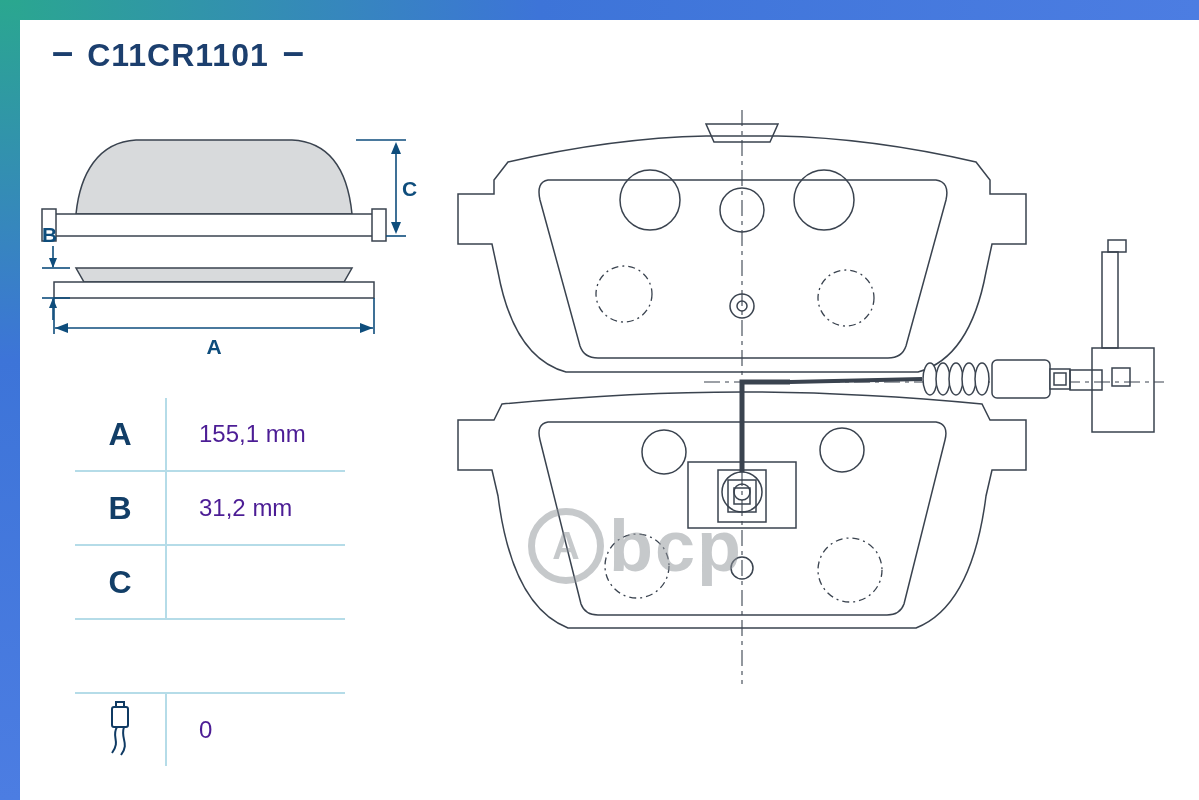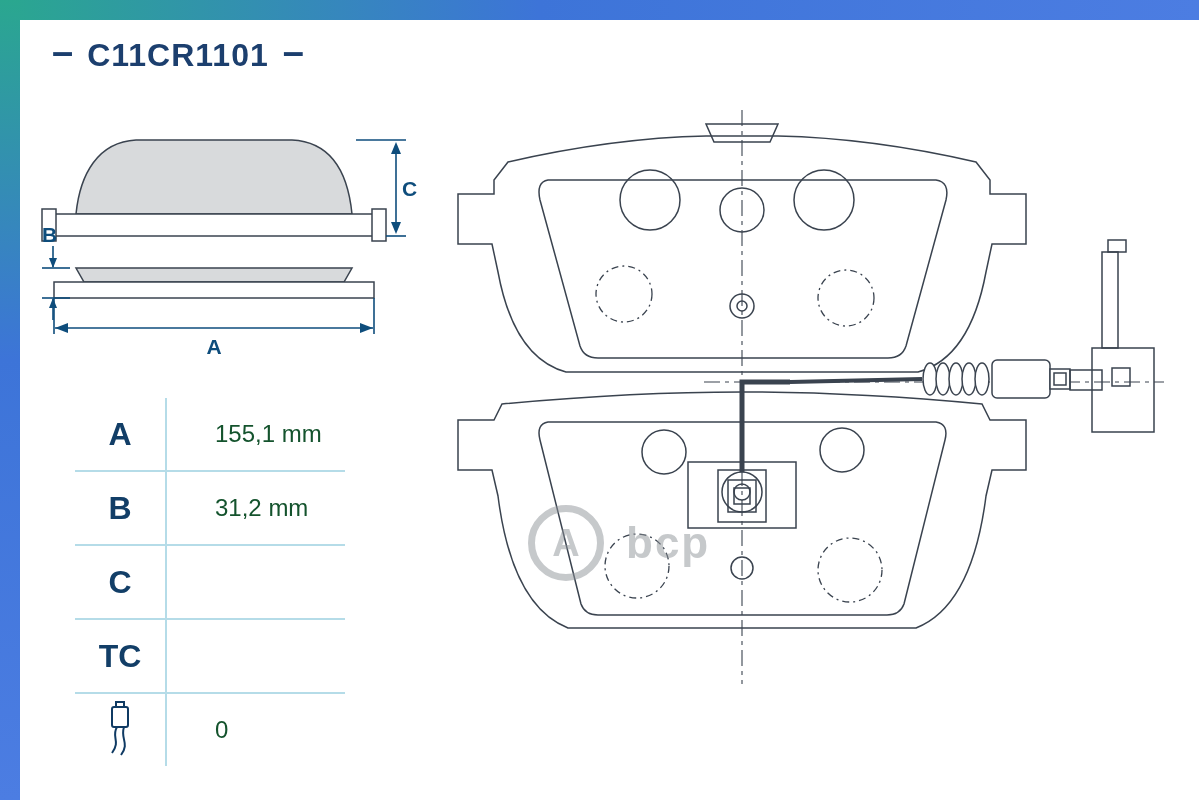--- a/index.html
+++ b/index.html
@@ -26,27 +26,27 @@
   svg .cl{stroke:#3a434f;stroke-width:1.1;fill:none;stroke-dasharray:16 5 4 5;}
   svg .bold{stroke:#3a434f;stroke-width:5;fill:none;}
   svg .wire{stroke:#3a434f;stroke-width:4;fill:none;}
   .dim-label{fill:#0e4d7c;font-weight:700;font-size:21px;font-family:"Liberation Sans",sans-serif;}
 
   .table{position:absolute;left:75px;top:398px;width:270px;}
   .trow{display:grid;grid-template-columns:92px 178px;height:72px;}
   .trow + .trow{border-top:2px solid #b5dce8;}
   .tlabel{display:flex;align-items:center;justify-content:center;
           color:#123e67;font-size:32px;font-weight:700;border-right:2px solid #b5dce8;}
-  .tvalue{display:flex;align-items:center;padding-left:48px;color:#14532d;font-size:24px;}
+  .tvalue{display:flex;align-items:center;padding-left:32px;color:#4c1d95;font-size:24px;}
 
   .watermark{position:absolute;left:528px;top:505px;display:flex;align-items:center;
           opacity:.5;color:#8f9499;}
   .wm-circle{width:62px;height:62px;border:7px solid #8f9499;border-radius:50%;
           display:flex;align-items:center;justify-content:center;font-size:38px;font-weight:700;}
-  .wm-text{font-size:44px;font-weight:700;letter-spacing:2px;margin-left:22px;}
+  .wm-text{font-size:72px;font-weight:700;letter-spacing:2px;margin-left:5px;}
 </style>
 </head>
 <body>
 
 <div class="page">
 
   <div class="topbar"></div>
   <div class="leftbar"></div>
 
   <div class="partno">
@@ -154,21 +154,20 @@
       <div class="tvalue">155,1 mm</div>
     </div>
     <div class="trow">
       <div class="tlabel">B</div>
       <div class="tvalue">31,2 mm</div>
     </div>
     <div class="trow">
       <div class="tlabel">C</div>
     </div>
     <div class="trow">
-      <div class="tlabel">TC</div>
       <div class="tvalue"></div>
     </div>
     <div class="trow">
       <div class="tlabel">
         <svg width="42" height="58" viewBox="0 0 42 58">
           <rect x="13" y="6" width="16" height="20" rx="2" fill="none" stroke="#0f3a63" stroke-width="2"></rect>
           <rect x="17" y="1" width="8" height="5" fill="none" stroke="#0f3a63" stroke-width="2"></rect>
           <path d="M 18,26 C 12,36 22,40 13,52" fill="none" stroke="#0f3a63" stroke-width="2"></path>
           <path d="M 25,26 C 21,38 31,42 22,54" fill="none" stroke="#0f3a63" stroke-width="2"></path>
         </svg>

